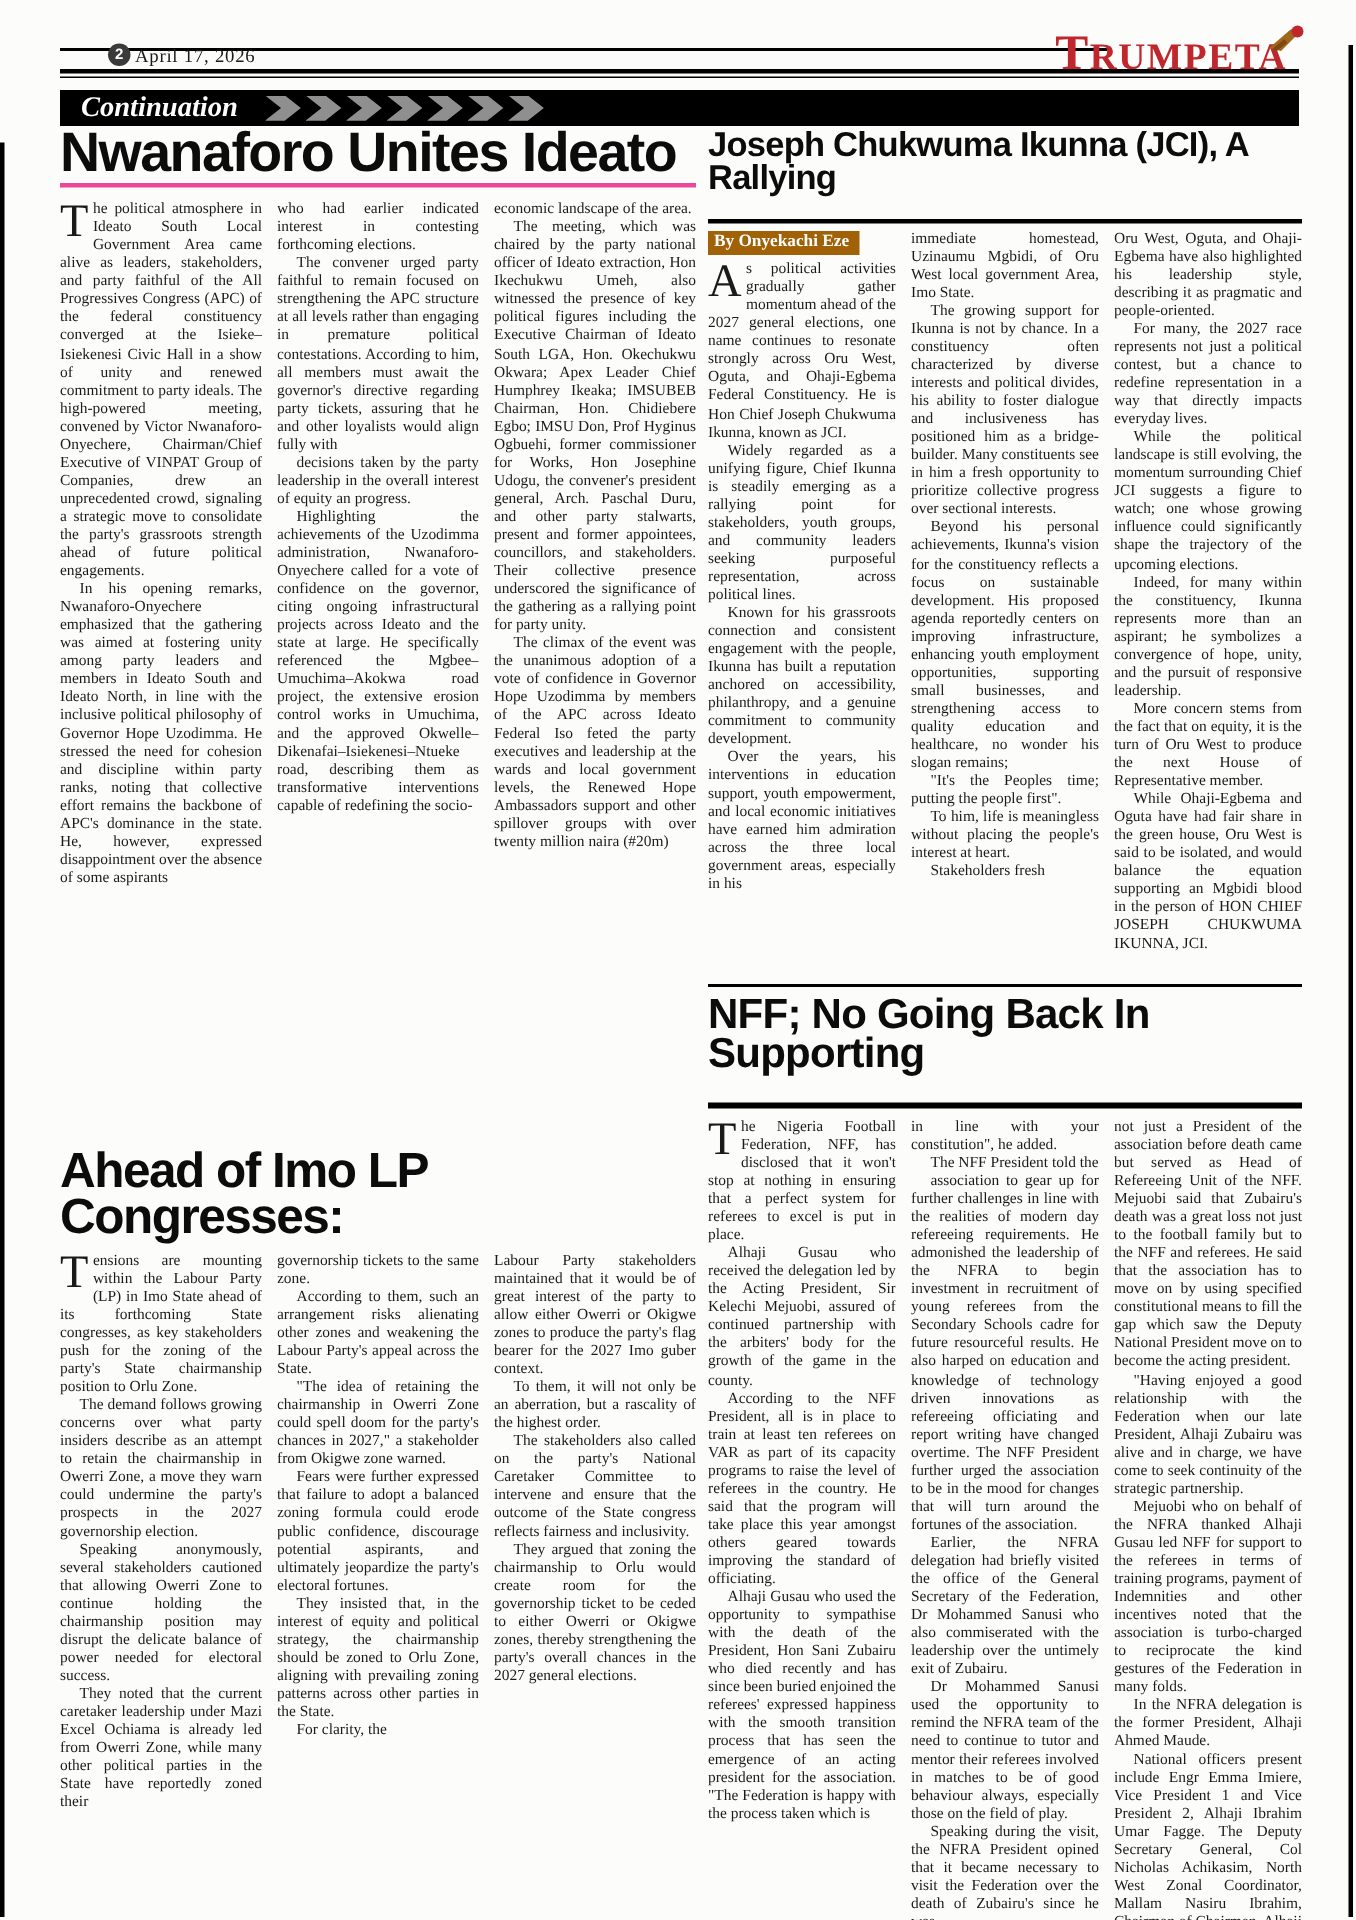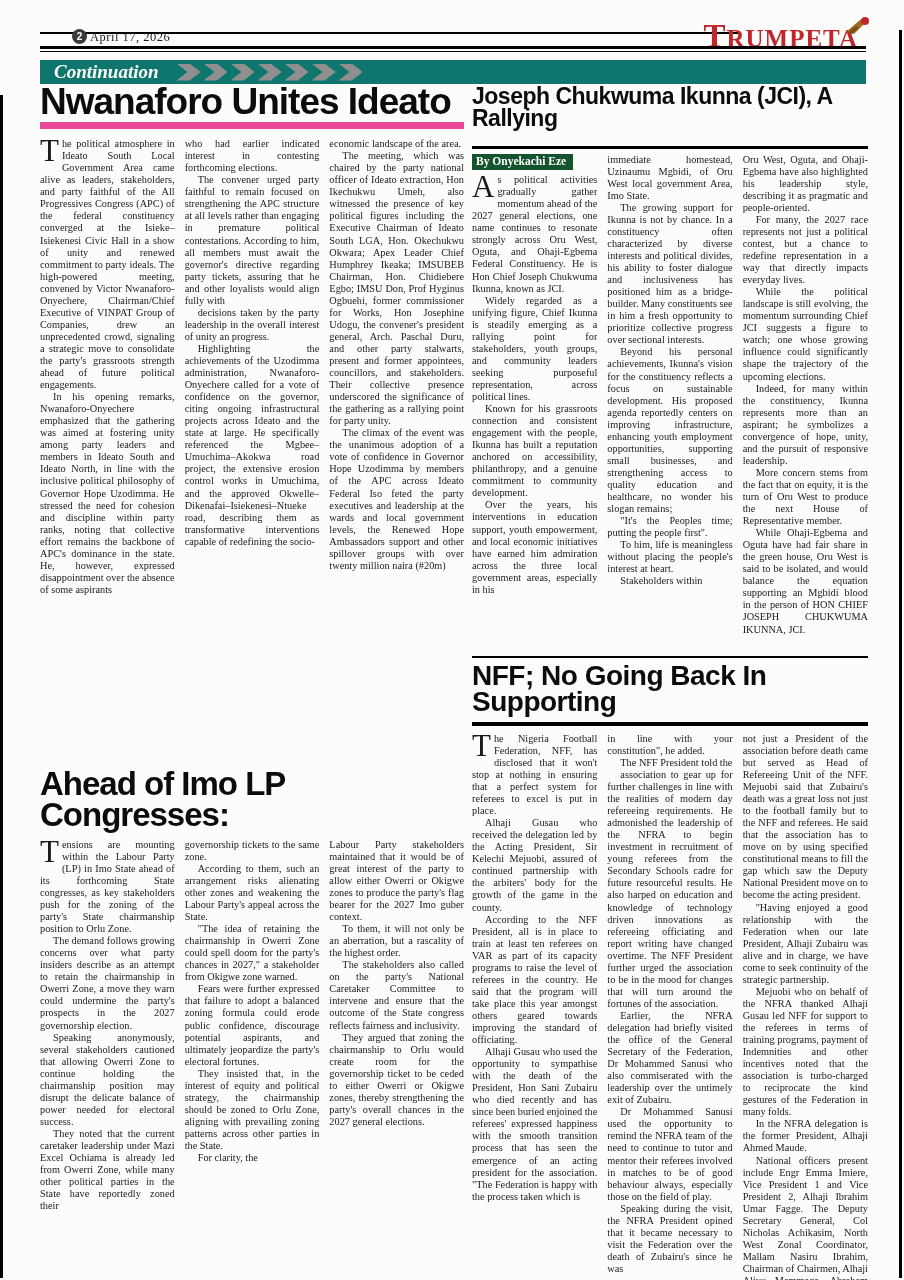--- a/index.html
+++ b/index.html
@@ -25,48 +25,48 @@
   .pg-date{position:absolute;left:50px;top:4px;font-weight:normal;font-size:12.5px;letter-spacing:.5px;}
   .masthead{
     position:absolute;right:8px;top:-6px;color:#c0272d;font-weight:bold;
     font-size:25px;letter-spacing:1px;line-height:1;display:block;
   }
   .masthead::first-letter{font-size:33px;}
   .trumpet{position:absolute;right:-4px;top:-10px;}
 
   
   .banner{
-    position:absolute;left:40px;right:38px;top:60px;height:24px;background:#0f766e;
+    position:absolute;left:40px;right:38px;top:60px;height:24px;background:#000000;
     display:flex;align-items:center;padding-left:14px;box-sizing:border-box;
   }
   .banner-label{
     color:#fff;font-style:italic;font-weight:bold;font-size:19px;
     font-family:"Liberation Serif",serif;margin-right:18px;white-space:nowrap;
   }
   .chev{
     width:24px;height:17px;background:#8f8f8f;margin-right:3px;flex:0 0 auto;
     clip-path:polygon(0 0,55% 0,100% 50%,55% 100%,0 100%,45% 50%);
   }
 
   
   .block-left{position:absolute;left:40px;top:84px;width:424px;}
   .block-right{position:absolute;left:472px;top:86px;width:396px;}
 
   .hl{
     font-family:"Liberation Sans",sans-serif;color:#0c0c0c;margin:0;
     font-weight:800;letter-spacing:-1px;line-height:.95;
   }
-  .hl-xl{font-size:37px;border-bottom:7px solid #ec4899;padding-bottom:3px;margin-bottom:9px;}
+  .hl-xl{font-size:37px;border-bottom:3px solid #ec4899;padding-bottom:3px;margin-bottom:9px;}
   .hl-md{font-size:23px;border-bottom:3px solid #000;padding-bottom:16px;margin-bottom:5px;letter-spacing:-.5px;}
-  .hl-lg{font-size:28px;border-bottom:4px solid #000;padding-bottom:6px;margin-bottom:7px;letter-spacing:-.5px;}
+  .hl-lg{font-size:28px;border-bottom:4px solid #000;padding-bottom:19px;margin-bottom:7px;letter-spacing:-.5px;}
   .hl-imo{font-size:33px;margin:8px 0 8px 0;padding-bottom:0;border-bottom:none;}
   .nff-sep{border-top:2px solid #000;margin-top:5px;padding-top:5px;}
 
   .byline{
-    display:inline-block;background:#14532d;color:#fff;font-weight:bold;
+    display:inline-block;background:#a16207;color:#fff;font-weight:bold;
     font-size:11.5px;padding:1px 7px 2px 4px;margin:0 0 4px 0;
   }
 
   .cols{display:flex;gap:10px;overflow:hidden;}
   .c{flex:1 1 0;text-align:justify;font-size:10.3px;line-height:1.17;overflow:hidden;overflow-wrap:break-word;}
   .c p{margin:0;text-indent:13px;}
   .c p.pf{text-indent:0;}
   .dc{float:left;font-size:31px;line-height:24px;padding:1px 3px 0 0;}
 </style>
 </head>
@@ -108,21 +108,21 @@
     <section>
       <h1 class="hl hl-xl">Nwanaforo Unites Ideato</h1>
       <div class="cols" style="height:622px">
         <div class="c">
           <p class="pf"><span class="dc">T</span><span>he political atmosphere in Ideato South Local Government Area came alive as leaders, stakeholders, and party faithful of the All Progressives Congress (APC) of the federal constituency converged at the Isieke–Isiekenesi Civic Hall in a show of unity and renewed commitment to party ideals. The high-powered meeting, convened by Victor Nwanaforo-Onyechere, Chairman/Chief Executive of VINPAT Group of Companies, drew an unprecedented crowd, signaling a strategic move to consolidate the party's grassroots strength ahead of future political engagements.</span></p>
           <p>In his opening remarks, Nwanaforo-Onyechere emphasized that the gathering was aimed at fostering unity among party leaders and members in Ideato South and Ideato North, in line with the inclusive political philosophy of Governor Hope Uzodimma. He stressed the need for cohesion and discipline within party ranks, noting that collective effort remains the backbone of APC's dominance in the state. He, however, expressed disappointment over the absence of some aspirants</p>
         </div>
         <div class="c">
           <p class="pf">who had earlier indicated interest in contesting forthcoming elections.</p>
           <p>The convener urged party faithful to remain focused on strengthening the APC structure at all levels rather than engaging in premature political contestations. According to him, all members must await the governor's directive regarding party tickets, assuring that he and other loyalists would align fully with</p>
-          <p>decisions taken by the party leadership in the overall interest of unity an progress.</p>
+          <p>decisions taken by the party leadership in the overall interest of equity an progress.</p>
           <p>Highlighting the achievements of the Uzodimma administration, Nwanaforo-Onyechere called for a vote of confidence on the governor, citing ongoing infrastructural projects across Ideato and the state at large. He specifically referenced the Mgbee–Umuchima–Akokwa road project, the extensive erosion control works in Umuchima, and the approved Okwelle–Dikenafai–Isiekenesi–Ntueke road, describing them as transformative interventions capable of redefining the socio-</p>
         </div>
         <div class="c">
           <p class="pf">economic landscape of the area.</p>
           <p>The meeting, which was chaired by the party national officer of Ideato extraction, Hon Ikechukwu Umeh, also witnessed the presence of key political figures including the Executive Chairman of Ideato South LGA, Hon. Okechukwu Okwara; Apex Leader Chief Humphrey Ikeaka; IMSUBEB Chairman, Hon. Chidiebere Egbo; IMSU Don, Prof Hyginus Ogbuehi, former commissioner for Works, Hon Josephine Udogu, the convener's president general, Arch. Paschal Duru, and other party stalwarts, present and former appointees, councillors, and stakeholders. Their collective presence underscored the significance of the gathering as a rallying point for party unity.</p>
           <p>The climax of the event was the unanimous adoption of a vote of confidence in Governor Hope Uzodimma by members of the APC across Ideato Federal Iso feted the party executives and leadership at the wards and local government levels, the Renewed Hope Ambassadors support and other spillover groups with over twenty million naira (#20m)</p>
         </div>
       </div>
     </section>
 
@@ -164,21 +164,21 @@
           <p>Widely regarded as a unifying figure, Chief Ikunna is steadily emerging as a rallying point for stakeholders, youth groups, and community leaders seeking purposeful representation, across political lines.</p>
           <p>Known for his grassroots connection and consistent engagement with the people, Ikunna has built a reputation anchored on accessibility, philanthropy, and a genuine commitment to community development.</p>
           <p>Over the years, his interventions in education support, youth empowerment, and local economic initiatives have earned him admiration across the three local government areas, especially in his</p>
         </div>
         <div class="c">
           <p class="pf">immediate homestead, Uzinaumu Mgbidi, of Oru West local government Area, Imo State.</p>
           <p>The growing support for Ikunna is not by chance. In a constituency often characterized by diverse interests and political divides, his ability to foster dialogue and inclusiveness has positioned him as a bridge-builder. Many constituents see in him a fresh opportunity to prioritize collective progress over sectional interests.</p>
           <p>Beyond his personal achievements, Ikunna's vision for the constituency reflects a focus on sustainable development. His proposed agenda reportedly centers on improving infrastructure, enhancing youth employment opportunities, supporting small businesses, and strengthening access to quality education and healthcare, no wonder his slogan remains;</p>
           <p>"It's the Peoples time; putting the people first".</p>
           <p>To him, life is meaningless without placing the people's interest at heart.</p>
-          <p>Stakeholders within</p>
+          <p>Stakeholders fresh</p>
         </div>
         <div class="c">
           <p class="pf">Oru West, Oguta, and Ohaji-Egbema have also highlighted his leadership style, describing it as pragmatic and people-oriented.</p>
           <p>For many, the 2027 race represents not just a political contest, but a chance to redefine representation in a way that directly impacts everyday lives.</p>
           <p>While the political landscape is still evolving, the momentum surrounding Chief JCI suggests a figure to watch; one whose growing influence could significantly shape the trajectory of the upcoming elections.</p>
           <p>Indeed, for many within the constituency, Ikunna represents more than an aspirant; he symbolizes a convergence of hope, unity, and the pursuit of responsive leadership.</p>
           <p>More concern stems from the fact that on equity, it is the turn of Oru West to produce the next House of Representative member.</p>
           <p>While Ohaji-Egbema and Oguta have had fair share in the green house, Oru West is said to be isolated, and would balance the equation supporting an Mgbidi blood in the person of HON CHIEF JOSEPH CHUKWUMA IKUNNA, JCI.</p>
         </div>
       </div>

